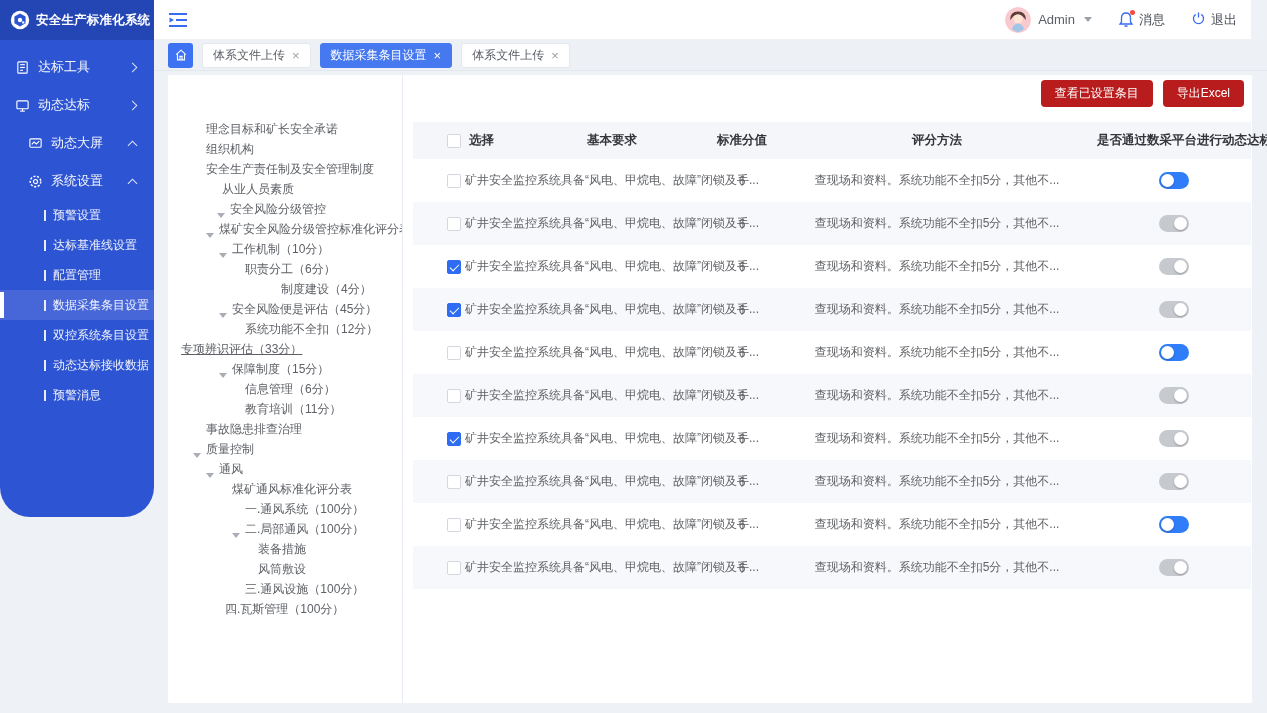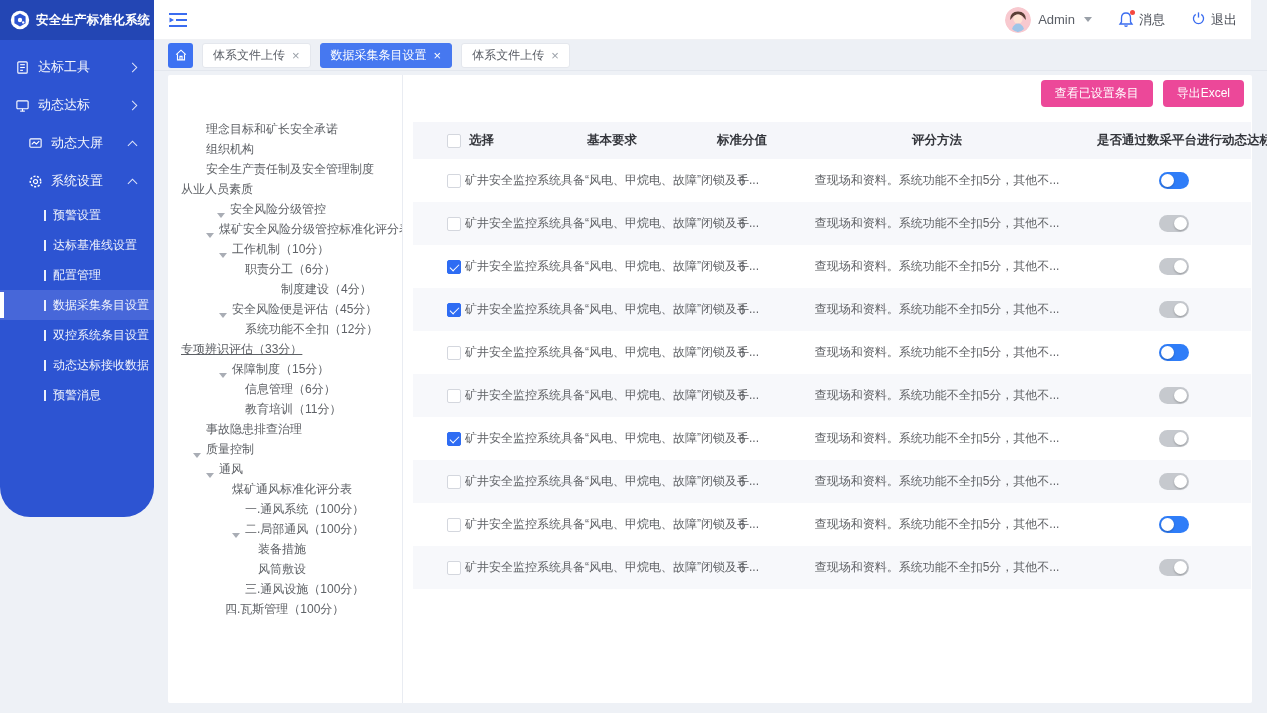--- a/index.html
+++ b/index.html
@@ -42,21 +42,21 @@
   .home-btn { width:25px; height:25px; border-radius:3px; background:#3d72f2; display:flex; align-items:center; justify-content:center; cursor:pointer; flex:none; }
   .tabs { display:flex; gap:9px; }
   .tab { height:25px; background:#fff; border:1px solid #e4e7ed; border-radius:3px; display:flex; align-items:center; padding:0 10px; gap:7px; font-size:12px; color:#5a5e66; cursor:pointer; white-space:nowrap; }
   .tab .tab-close { color:#9aa0a8; font-size:13px; line-height:1; cursor:pointer; }
   .tab.active { background:#4678f0; border-color:#4678f0; color:#fff; }
   .tab.active .tab-close { color:#fff; }
 
   
   .card { position:absolute; left:168px; top:75px; width:1084px; height:628px; background:#fff; border-radius:2px; }
   .toolbar { position:absolute; top:5px; right:8px; display:flex; gap:10px; z-index:2; }
-  .btn { height:27px; padding:0 14px; background:#ec4899; color:#fff; border:none; border-radius:4px; font-size:12px; font-family:inherit; cursor:pointer; display:flex; align-items:center; }
+  .btn { height:27px; padding:0 14px; background:#b91c1c; color:#fff; border:none; border-radius:4px; font-size:12px; font-family:inherit; cursor:pointer; display:flex; align-items:center; }
 
   
   .tree-panel { position:absolute; left:0; top:0; bottom:0; width:235px; border-right:1px solid #e9ecf2; overflow:hidden; padding-top:43px; }
   .tree-item { height:20px; display:flex; align-items:flex-end; white-space:nowrap; color:#5e6166; font-size:12px; cursor:pointer; }
   .tree-caret { flex:none; width:13px; display:flex; align-items:center; }
   .tree-caret .tri { width:0; height:0; border-left:4px solid transparent; border-right:4px solid transparent; border-top:5px solid #a9adb5; }
   .tree-label { white-space:nowrap; }
 
   
   .table-wrap { position:absolute; left:245px; right:1px; top:47px; }
@@ -257,21 +257,21 @@
           <span class="tree-label">理念目标和矿长安全承诺</span>
         </div>
         <div class="tree-item" style="padding-left: 25px;">
           <span class="tree-caret"></span>
           <span class="tree-label">组织机构</span>
         </div>
         <div class="tree-item" style="padding-left: 25px;">
           <span class="tree-caret"></span>
           <span class="tree-label">安全生产责任制及安全管理制度</span>
         </div>
-        <div class="tree-item" style="">
+        <div class="tree-item" style="padding-left: 25px; margin-left: 16px;">
           <span class="tree-caret"></span>
           <span class="tree-label">从业人员素质</span>
         </div>
         <div class="tree-item" style="padding-left: 39px; margin-left: 10px;">
           <span class="tree-caret">
             <span class="tri"></span>
           </span>
           <span class="tree-label">安全风险分级管控</span>
         </div>
         <div class="tree-item" style="padding-left: 38px;">

